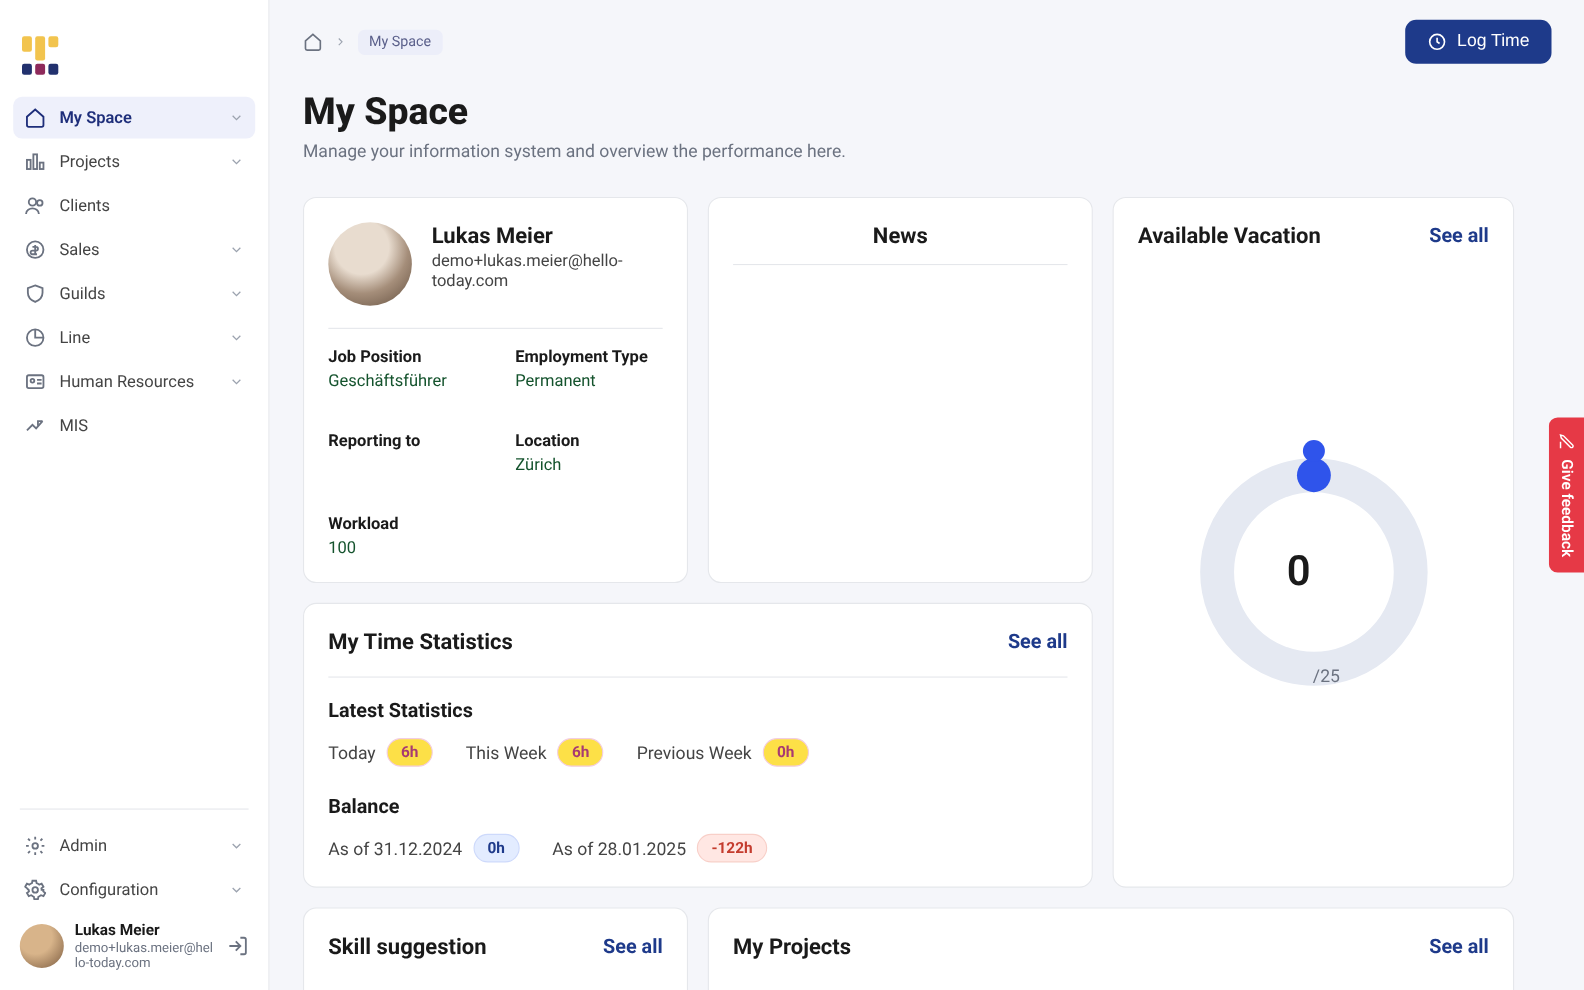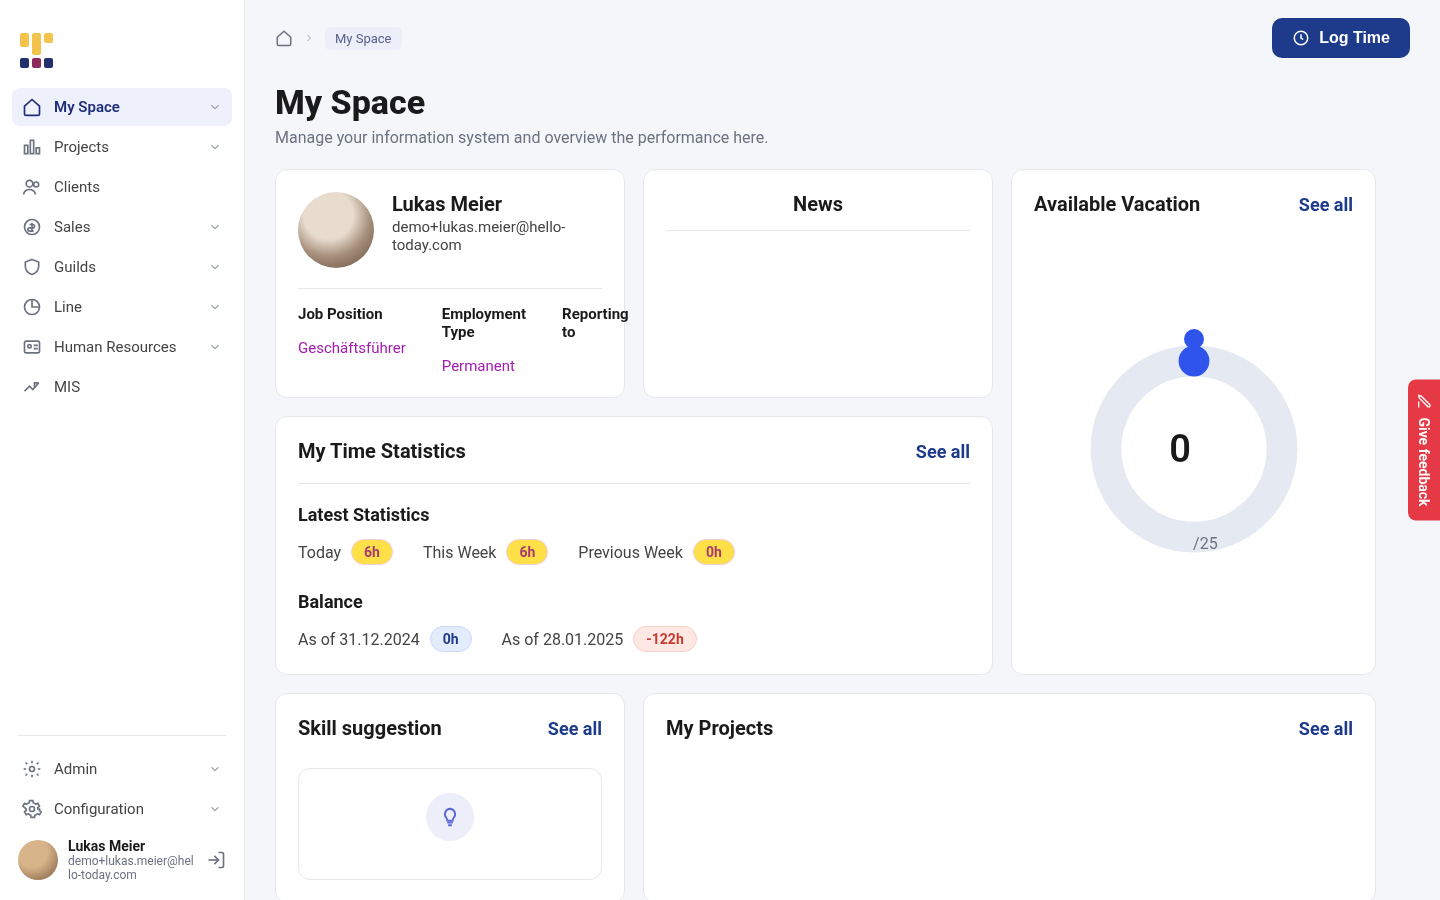--- a/index.html
+++ b/index.html
@@ -79,25 +79,25 @@
 }
 .topbar {
   display:flex; align-items:center; justify-content:space-between;
   margin-bottom: 24px;
 }
 .breadcrumb { display:flex; align-items:center; gap:10px; color:#6b7280; font-size:14px;}
 .breadcrumb .crumb-pill { background:#eceef9; color:#5a5f8a; padding:4px 10px; border-radius:6px; font-size:13px;}
 .btn-primary {
   background:#1e3a8a; color:#fff; border:none;
   padding:11px 20px; border-radius:10px;
-  font-size:16px; font-weight:700; cursor:pointer;
+  font-size:16px; font-weight:400; cursor:pointer;
   display:flex; align-items:center; gap:9px;
 }
 .page-title { font-size:34px; font-weight:800; margin-bottom:6px;}
-.page-sub { color:#6b7280; font-size:16px; margin-bottom:22px;}
+.page-sub { color:#6b7280; font-size:16px; margin-bottom:32px;}
 
 .grid {
   display:grid;
   grid-template-columns: 350px 350px 365px;
   gap:18px;
 }
 .card {
   background:#fff; border:1px solid #e5e7eb; border-radius:12px;
   padding:22px;
 }
@@ -107,23 +107,23 @@
 
 
 .profile-card .head { display:flex; gap:18px; margin-bottom:20px; }
 .avatar-lg {
   width:76px;height:76px;border-radius:50%; flex-shrink:0;
   background: radial-gradient(circle at 40% 30%, #e8dccf 0 35%, #a58e7a 60%, #5f4b3b 100%);
 }
 .profile-card .pname { font-size:20px; font-weight:700; }
 .profile-card .pemail { color:#444; font-size:15px; margin-top:2px; }
 .profile-card hr { border:none; border-top:1px solid #e5e7eb; margin:4px 0 16px; }
-.facts { display:grid; grid-template-columns:1fr 1fr 1fr 1fr; row-gap:18px; column-gap:10px;gap:36px; }
+.facts { display:grid; grid-template-columns:1fr 1fr; row-gap:18px; column-gap:10px;gap:36px; }
 .facts .k { font-weight:700; font-size:15px; }
-.facts .v { color:#a21caf; font-size:15px; margin-top:16px; }
+.facts .v { color:#14532d; font-size:15px; margin-top:4px; }
 
 
 .news-body { color:#222; font-size:17px; margin-top:24px; }
 .news-card hr { border:none; border-top:1px solid #e5e7eb; margin:14px 0 0; }
 
 
 .vac-card { grid-row: span 2; display:flex; flex-direction:column; }
 .donut-wrap { flex:1; display:flex; align-items:center; justify-content:center; margin-top:30px;}
 .donut { position:relative; width:220px; height:220px; }
 .donut svg { width:100%; height:100%; transform:rotate(-90deg); }
@@ -395,20 +395,24 @@
             <div class="v">Permanent</div>
           </div>
         <div>
             <div class="k">Reporting to</div>
             <div class="v"></div>
           </div>
         <div>
             <div class="k">Location</div>
             <div class="v">Zürich</div>
           </div>
+        <div>
+            <div class="k">Workload</div>
+            <div class="v">100</div>
+          </div>
       </div>
     </section>
 
     <section class="card news-card">
       <h2>News</h2>
       <hr>
     </section>
 
     <section class="card vac-card">
       <div class="card-header">

